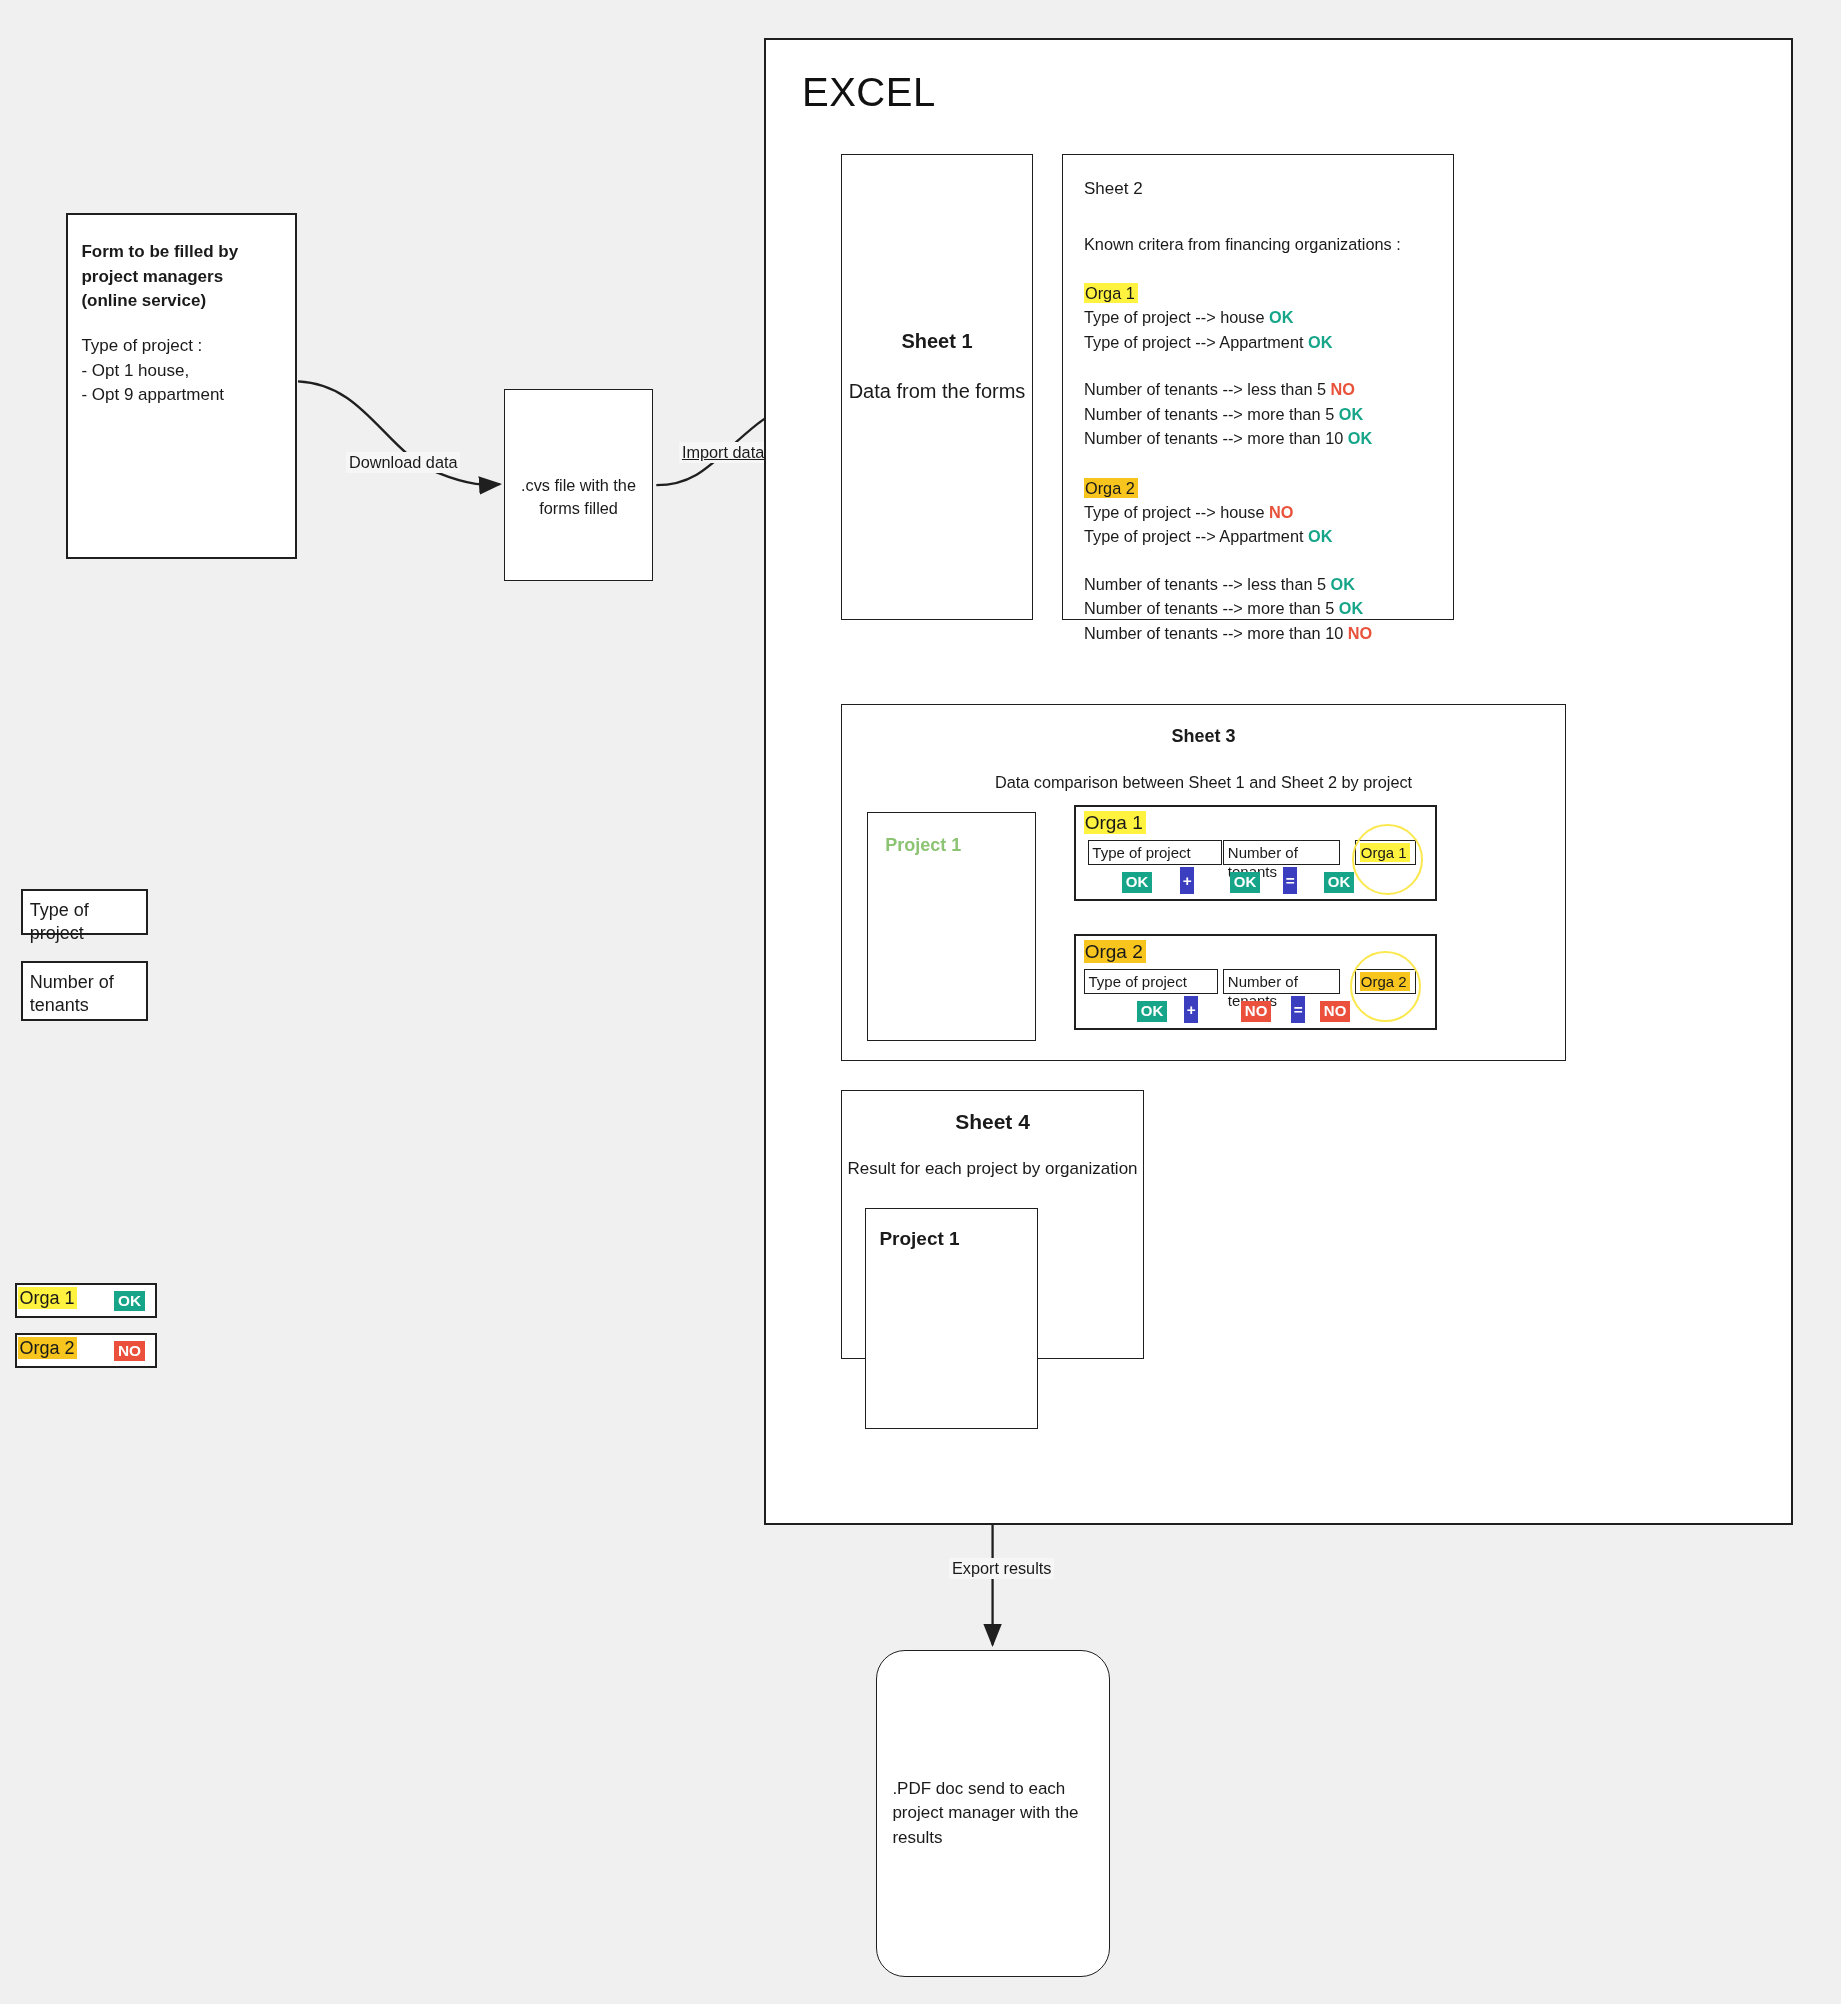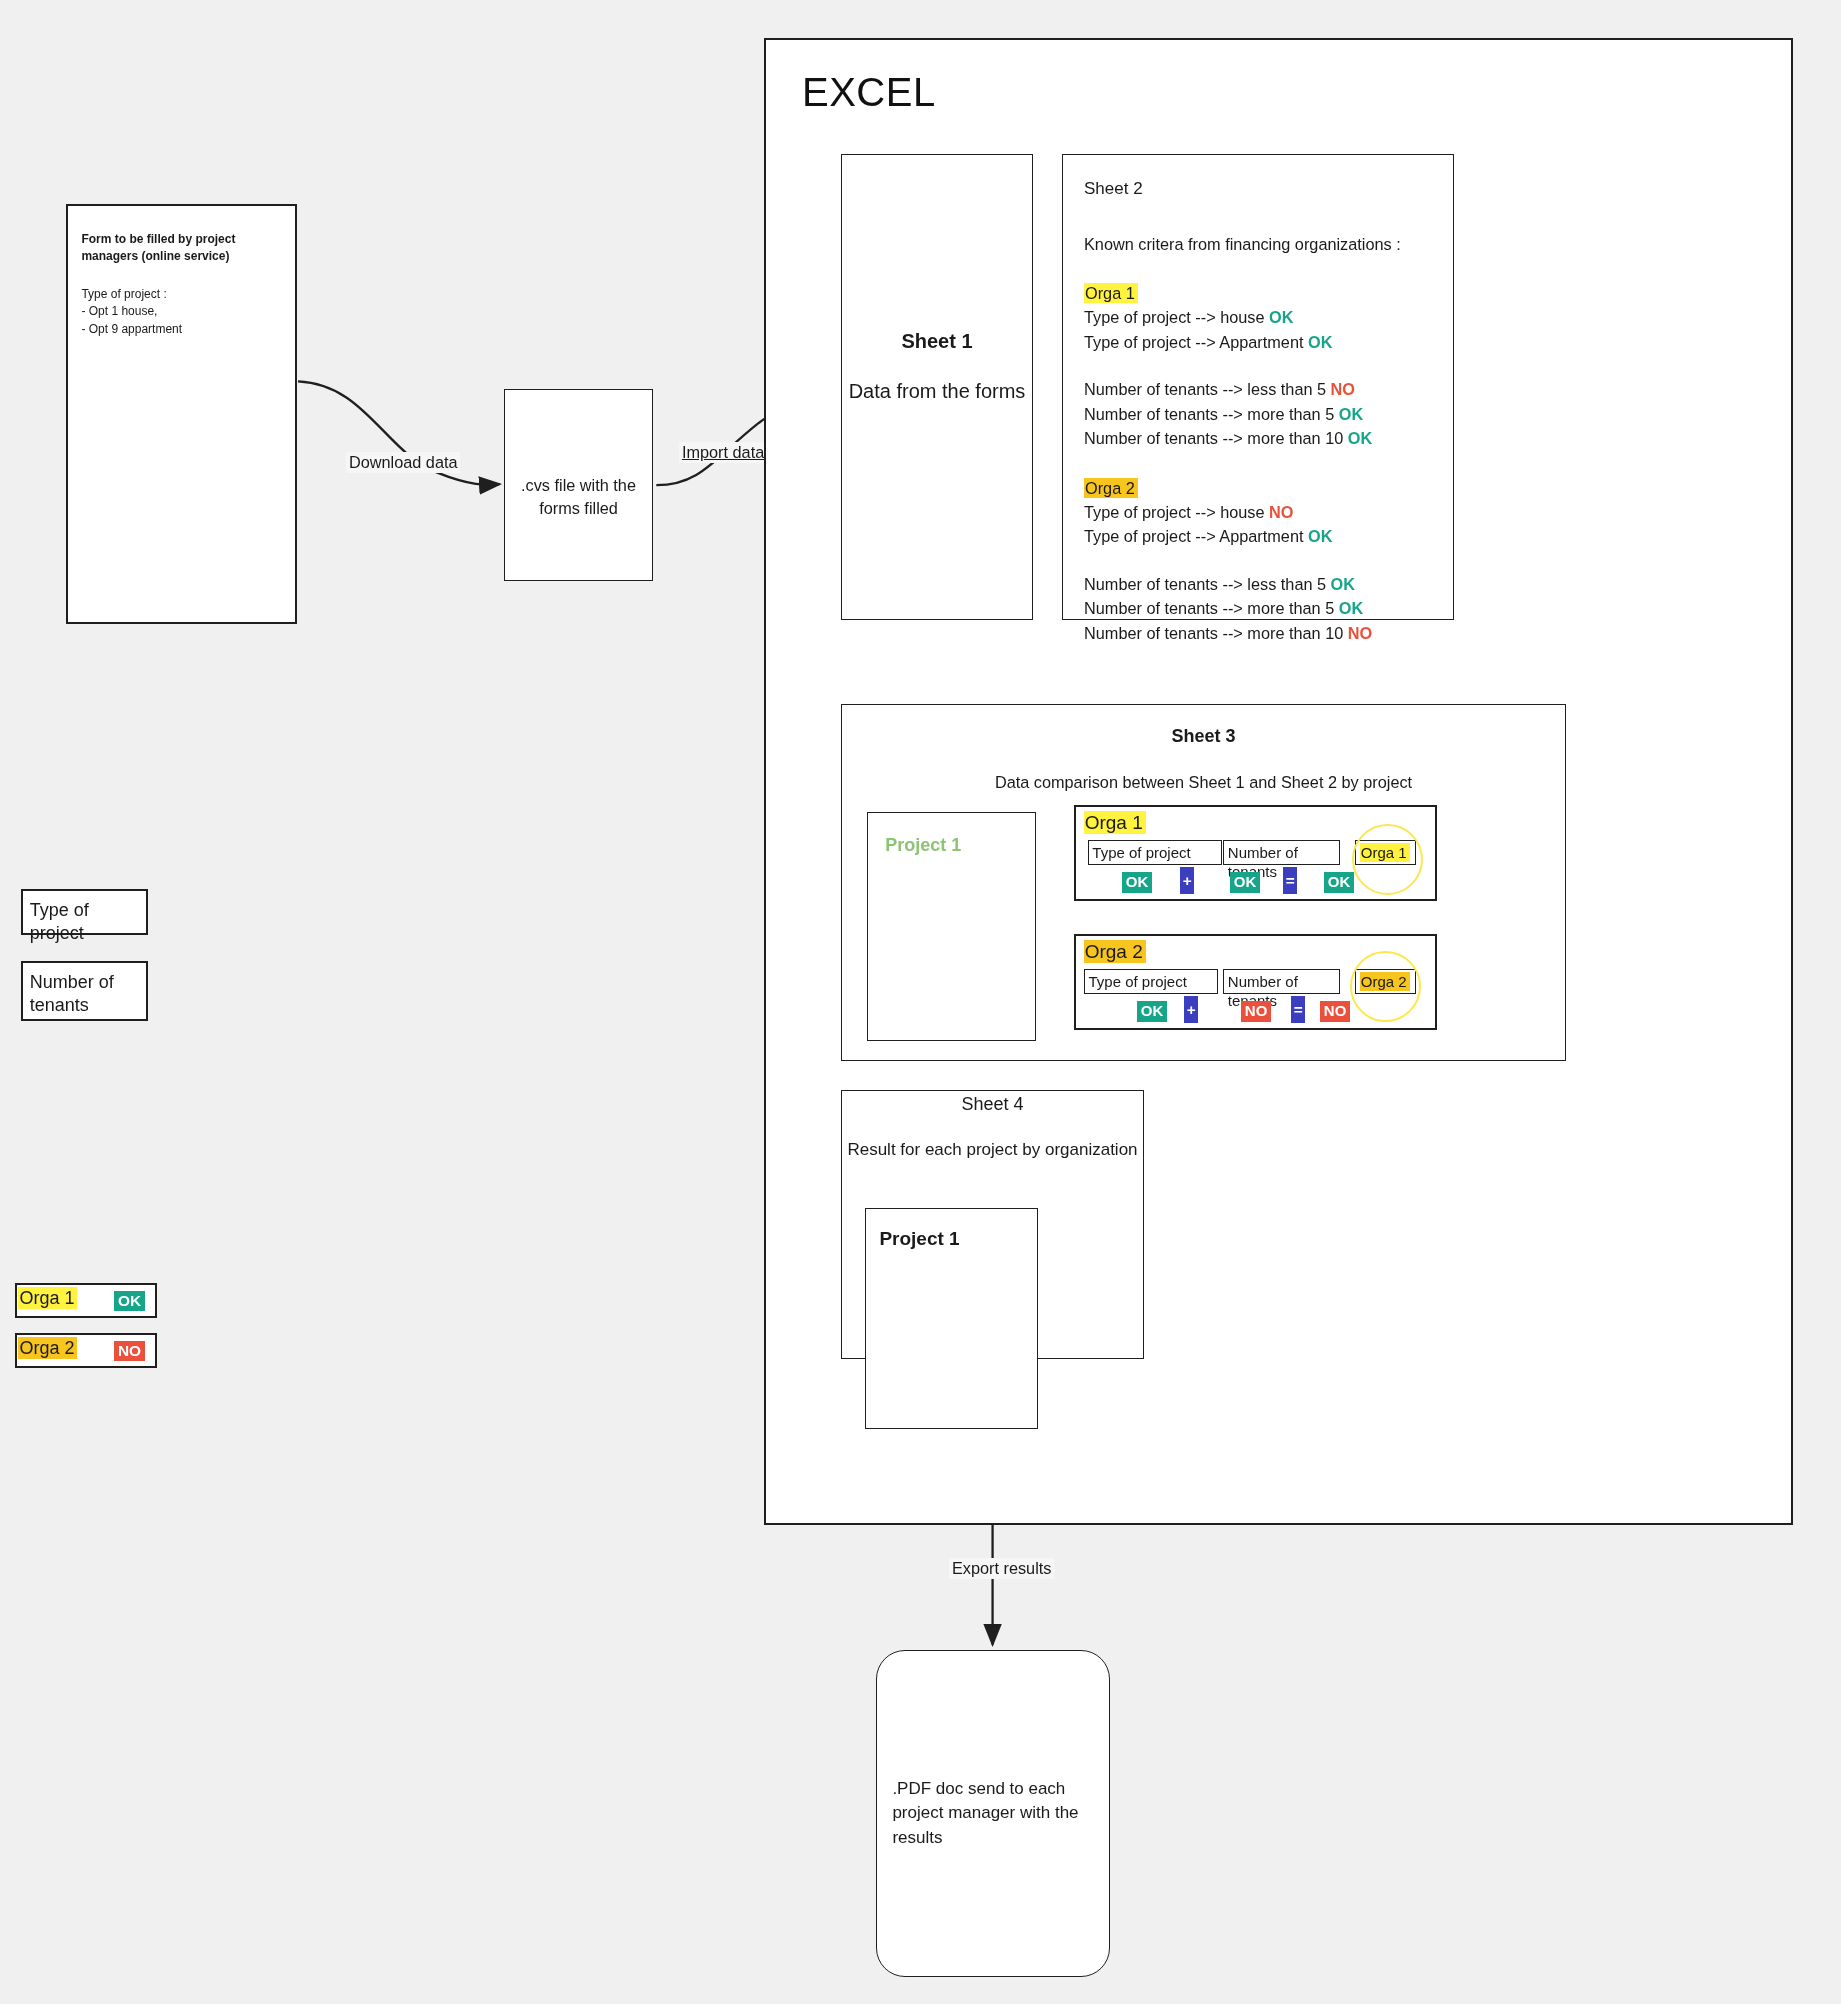--- a/index.html
+++ b/index.html
@@ -33,23 +33,23 @@
     box-sizing: border-box;
   }
   .thinbox {
     position: absolute;
     background: #ffffff;
     border: 1.9px solid #1f1f1f;
     box-sizing: border-box;
   }
   
   #form-box {
-    left: 66px; top: 204px; width: 231px; height: 420px;
+    left: 66px; top: 213px; width: 231px; height: 346px;
     padding: 25px 13.4px 0 13.4px;
-    font-size: 12px;
+    font-size: 17px;
     line-height: 1.45;
   }
   #form-box .bold { font-weight: bold; }
   #form-box .grp { margin-top: 20px; }
   
   #csv-box {
     left: 504px; top: 389px; width: 149px; height: 192px;
     display: flex; align-items: flex-end; justify-content: center;
     padding-bottom: 60px;
     text-align: center;
@@ -168,21 +168,21 @@
     border: 2.4px solid #fbe84d;
     border-radius: 50%;
     width: 71px; height: 71px;
     box-sizing: border-box;
   }
   
   #sheet4-box {
     left: 841px; top: 1090px; width: 303px; height: 269px;
     text-align: center;
   }
-  #sheet4-box .title { margin-top: 3px; font-weight: normal; font-size: 18px; }
+  #sheet4-box .title { margin-top: 19px; font-weight: bold; font-size: 21px; }
   #sheet4-box .sub { margin-top: 23px; font-size: 17px; line-height: 1.4; }
   #s4-project {
     left: 865px; top: 1208px; width: 173px; height: 221px;
   }
   #s4-project .pname {
     position: absolute; left: 13.4px; top: 19px;
     font-weight: bold; font-size: 19px;
   }
   .res-row {
     position: absolute;

